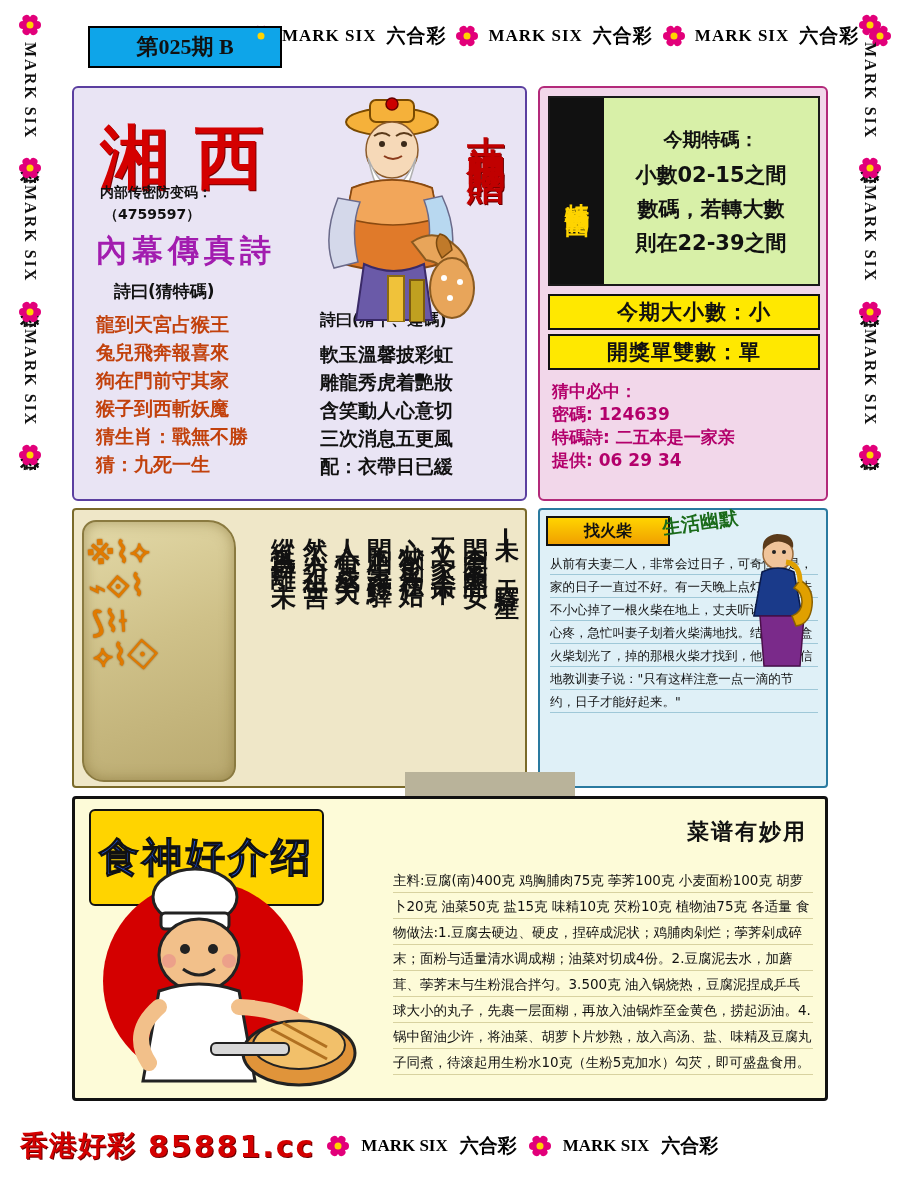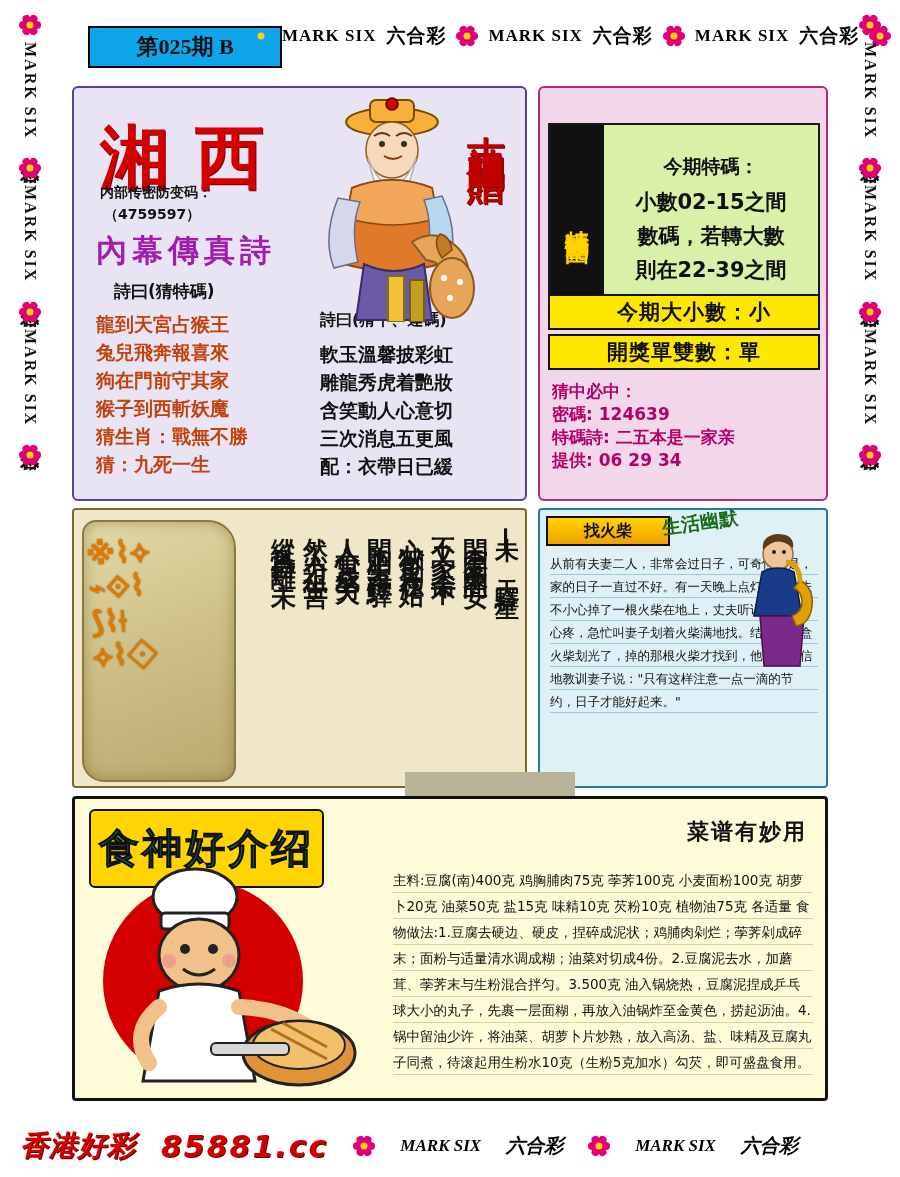--- a/index.html
+++ b/index.html
@@ -123,21 +123,21 @@
   .god{
     position:absolute;left:218px;top:4px;width:200px;height:230px;
   }
 
   .right-top{
     left:478px;top:14px;width:290px;height:415px;
     background:#f2d7ea;border:2px solid #b32a7a;border-radius:6px;
   }
   .tema-box{
     position:absolute;left:8px;top:8px;width:272px;height:190px;
-    border:2px solid #1a1a1a;background:#d8f0a8;box-sizing:border-box;display:flex;margin-top:27px;
+    border:2px solid #1a1a1a;background:#d8f0a8;box-sizing:border-box;display:flex;
   }
   .tema-label{
     width:54px;background:#111;color:#ffd400;
     font-weight:bold;font-size:24px;display:flex;align-items:center;justify-content:center;
     writing-mode:vertical-rl;letter-spacing:4px;
   }
   .tema-body{
     flex:1;display:flex;flex-direction:column;align-items:center;justify-content:center;
     font-size:21px;font-weight:bold;color:#111;line-height:34px;
   }
@@ -211,23 +211,23 @@
     position:absolute;right:2px;top:22px;width:86px;height:140px;
   }
 
   
   .bottom{
     left:12px;top:724px;width:756px;height:305px;
     background:#fdfbd8;border:3px solid #111;border-radius:4px;
   }
   .chef-title{
     position:absolute;left:14px;top:10px;
-    font-size:40px;font-weight:bold;color:#0f766e;letter-spacing:3px;
+    font-size:40px;font-weight:bold;color:#1d4ed8;letter-spacing:3px;
     -webkit-text-stroke:1px #111;
-    background:#ffd400;padding:10px 8px;border:2px solid #111;border-radius:6px;
+    background:#ffd400;padding:19px 8px;border:2px solid #111;border-radius:6px;
   }
   .dish-title{
     position:absolute;left:330px;top:10px;
     font-size:40px;font-weight:bold;color:#d40000;letter-spacing:2px;
     text-shadow:2px 2px 0 #7a0000;
   }
   .recipe-tag{
     position:absolute;right:18px;top:18px;
     font-size:22px;font-weight:bold;color:#111;letter-spacing:2px;
   }
@@ -240,22 +240,22 @@
     position:absolute;left:28px;top:58px;width:270px;height:235px;
   }
   .chef-circle{
     position:absolute;left:0;top:24px;width:200px;height:200px;
     background:#d40000;border-radius:50%;
   }
 
   
   .footer{
     position:absolute;left:0;bottom:0;width:900px;height:62px;
-    display:flex;align-items:center;gap:25px;padding-left:20px;box-sizing:border-box;
-    font-size:17px;font-weight:bold;font-style:italic;
+    display:flex;align-items:center;gap:12px;padding-left:20px;box-sizing:border-box;
+    font-size:17px;font-weight:bold;
   }
   .hk-text{
     font-size:28px;font-weight:bold;color:#d40000;letter-spacing:1px;
     text-shadow:1px 1px 0 #600;
   }
   .site-text{
     font-size:30px;font-weight:bold;color:#d40000;letter-spacing:2px;
     text-shadow:1px 1px 0 #600;
   }
   .footer .ms{font-family:"Liberation Serif",serif;}

